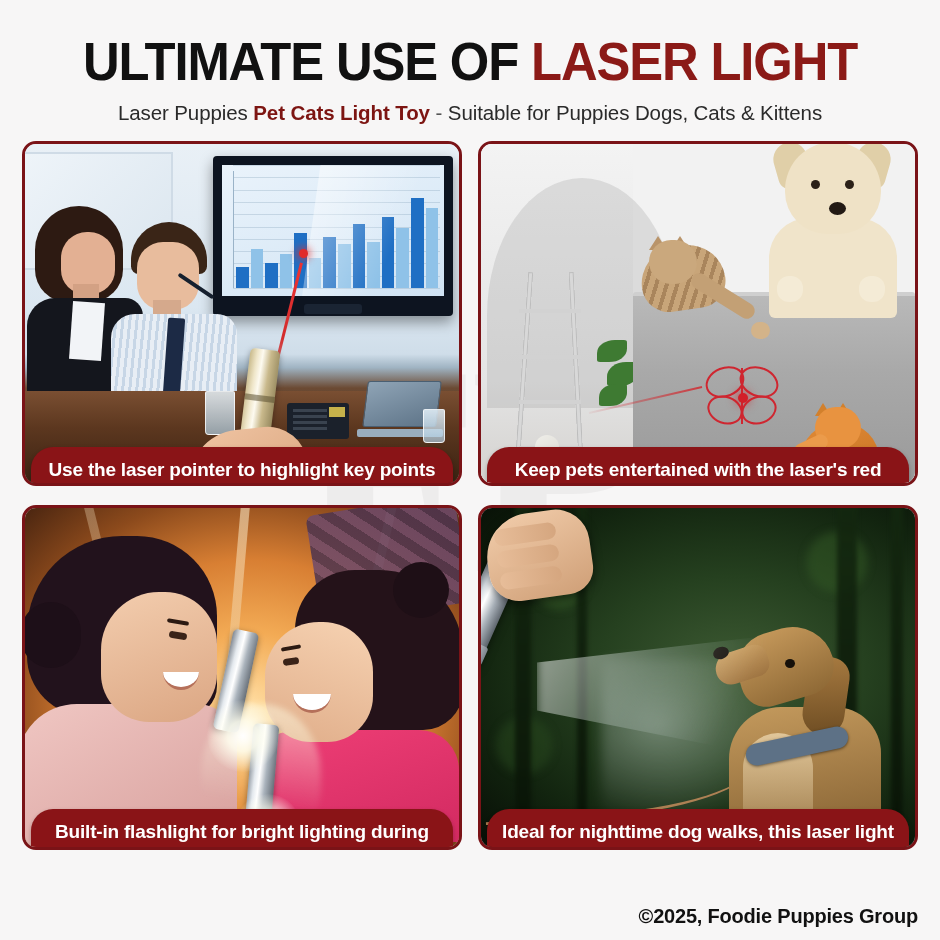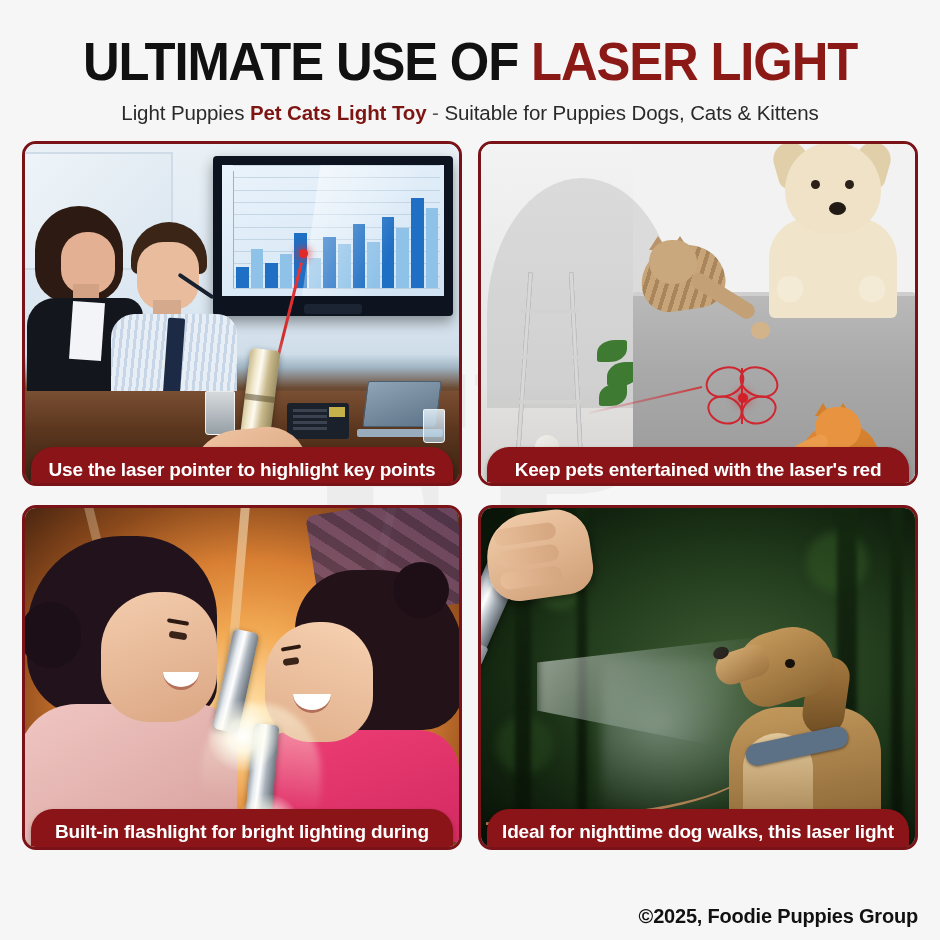--- a/index.html
+++ b/index.html
@@ -349,21 +349,21 @@
 <body>
 
 <div class="page">
 
   <div class="watermark">
     <span>FP</span>
   </div>
 
   <div class="header">
     <div class="title"><span>ULTIMATE USE OF </span><span class="red">LASER LIGHT</span></div>
-    <div class="subtitle"><span>Light Puppies </span><span class="hl">Pet Cats Light Toy</span><span class="dash"> - </span><span>Suitable for Puppies Dogs, Cats &amp; Kittens</span></div>
+    <div class="subtitle"><span>Laser Puppies </span><span class="hl">Pet Cats Light Toy</span><span class="dash"> - </span><span>Suitable for Puppies Dogs, Cats &amp; Kittens</span></div>
   </div>
 
   <div class="grid">
 
     <div class="panel">
       <div class="photo">
         <div class="p1-wall"></div>
         <div class="p1-whiteboard"></div>
 
         <div class="p1-tv">

